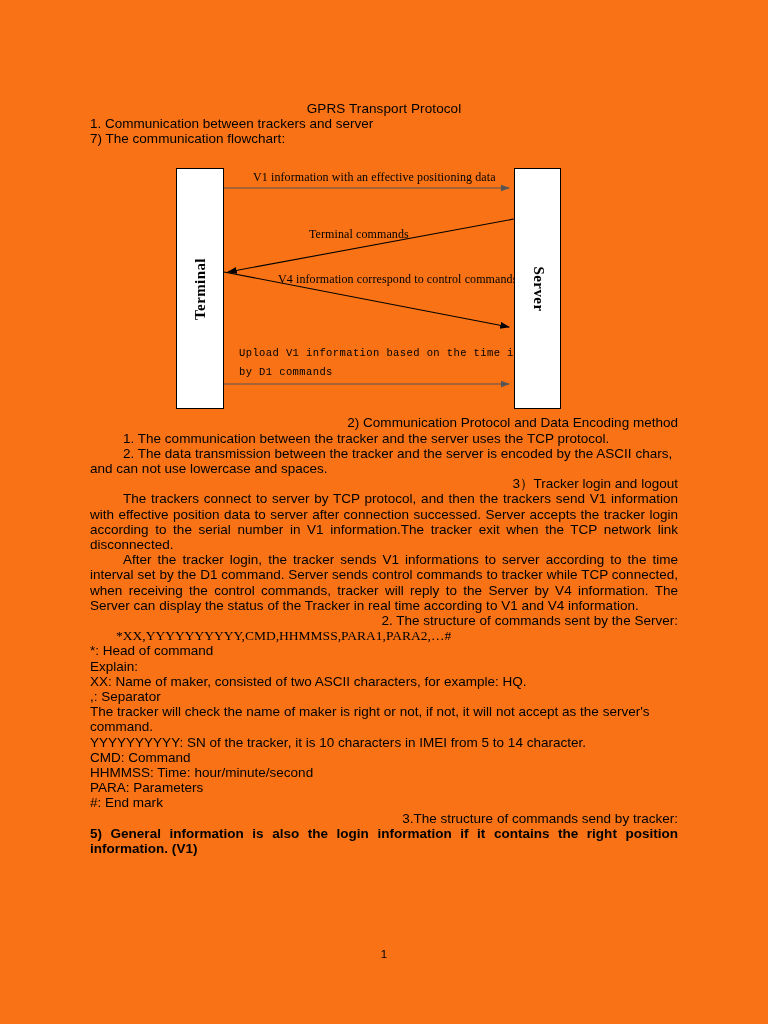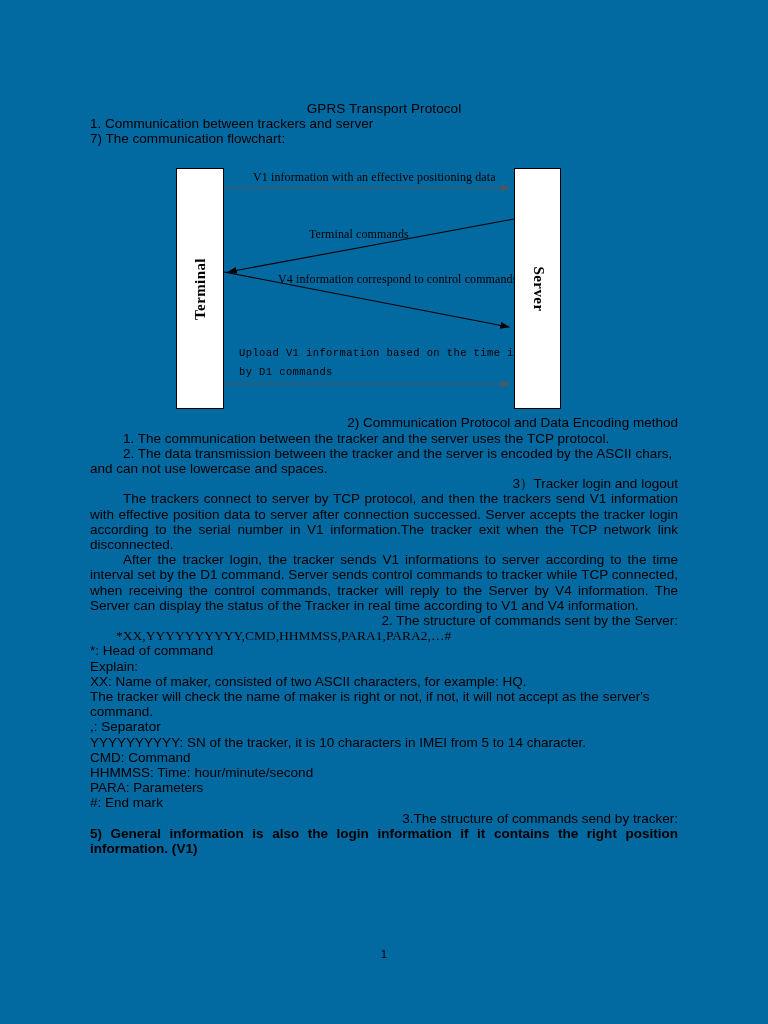--- a/index.html
+++ b/index.html
@@ -8,21 +8,21 @@
     background: #ffffff;
   }
   body {
     font-family: "Liberation Sans", sans-serif;
     color: #000000;
   }
   .page {
     position: relative;
     width: 768px;
     height: 1024px;
-    background: #0369a1;
+    background: #f97316;
     overflow: hidden;
   }
   .content {
     position: absolute;
     left: 90px;
     top: 0;
     width: 588px;
   }
   .doc-title {
     text-align: center;
@@ -194,22 +194,22 @@
 
     <p class="para blk">3）Tracker login and logout</p>
     <p class="para justify indent">The trackers connect to server by TCP protocol, and then the trackers send V1 information with effective position data to server after connection successed. Server accepts the tracker login according to the serial number in V1 information.The tracker exit when the TCP network link disconnected.</p>
     <p class="para justify indent">After the tracker login, the tracker sends V1 informations to server according to the time interval set by the D1 command. Server sends control commands to tracker while TCP connected, when receiving the control commands, tracker will reply to the Server by V4 information. The Server can display the status of the Tracker in real time according to V1 and V4 information.</p>
 
     <p class="para blk">2. The structure of commands sent by the Server:</p>
     <p class="para indent-small">*XX,YYYYYYYYYY,CMD,HHMMSS,PARA1,PARA2,…#</p>
     <p class="para">*: Head of command</p>
     <p class="para">Explain:</p>
     <p class="para">XX: Name of maker, consisted of two ASCII characters, for example: HQ.</p>
+    <p class="para">,: Separator</p>
     <p class="para">The tracker will check the name of maker is right or not, if not, it will not accept as the server's command.</p>
-    <p class="para">,: Separator</p>
     <p class="para">YYYYYYYYYY: SN of the tracker, it is 10 characters in IMEI from 5 to 14 character.</p>
     <p class="para">CMD: Command</p>
     <p class="para">HHMMSS: Time: hour/minute/second</p>
     <p class="para">PARA: Parameters</p>
     <p class="para">#: End mark</p>
 
     <p class="para blk">3.The structure of commands send by tracker:</p>
     <p class="para justify bold">5) General information is also the login information if it contains the right position information. (V1)</p>
 
   </div>

